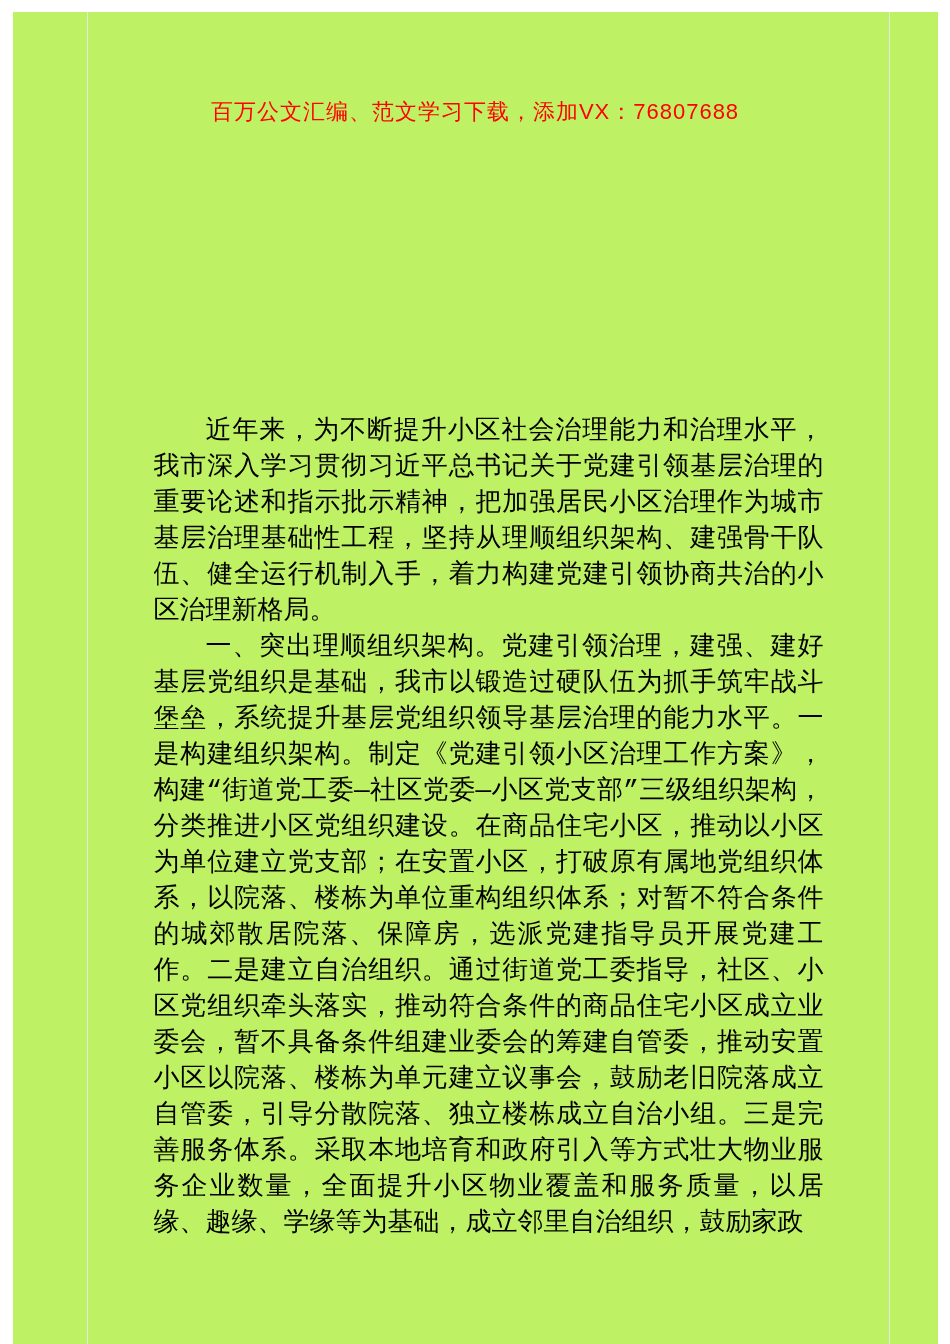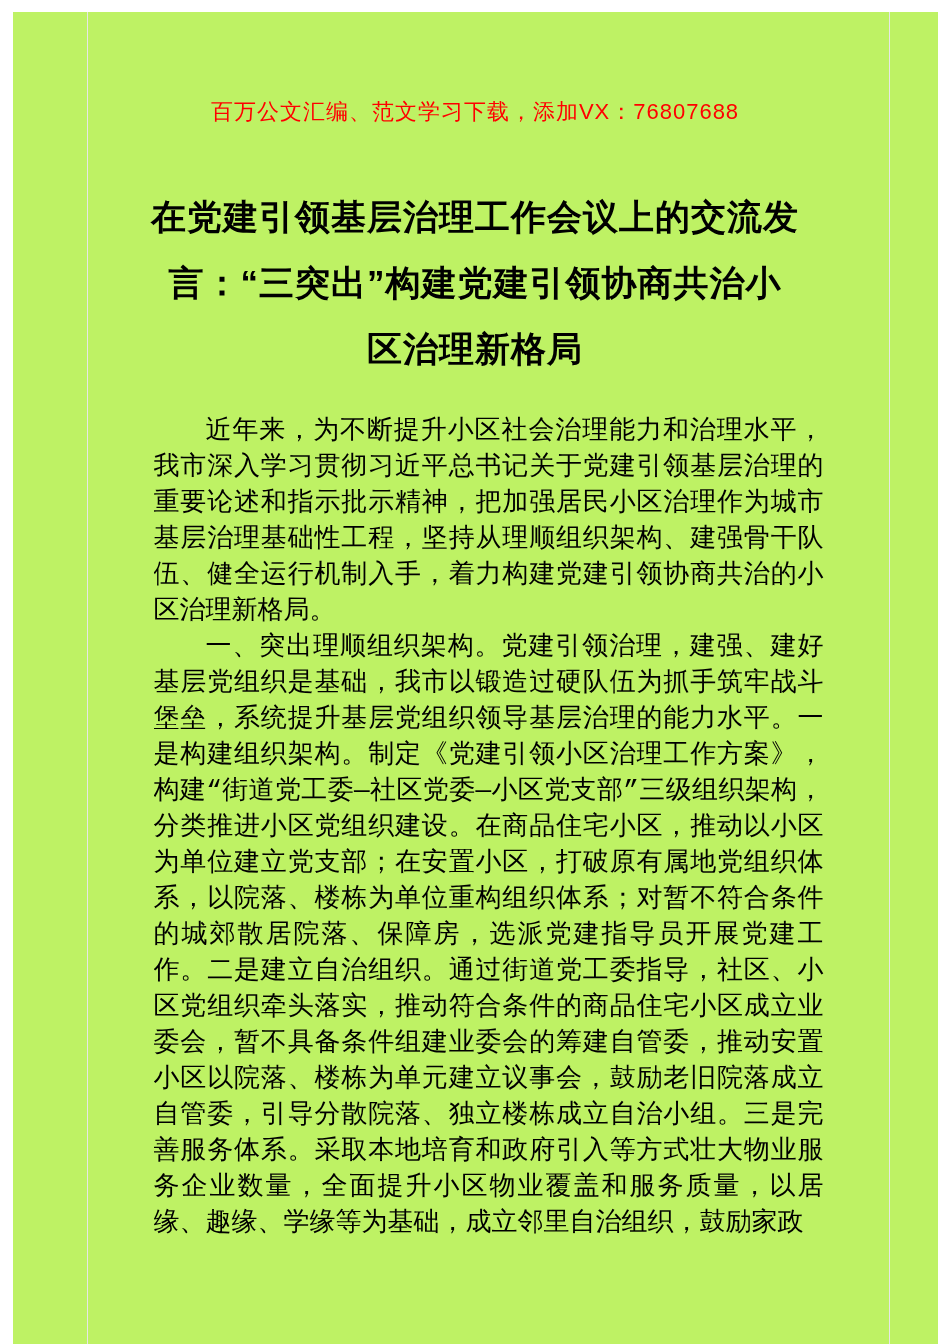--- a/index.html
+++ b/index.html
@@ -75,24 +75,19 @@
 </head>
 <body>
 
 <div class="page">
 
   <div class="page-edge left" style="background: rgb(230, 230, 230);"></div>
   <div class="page-edge right" style="background: rgb(230, 230, 230);"></div>
 
   <div class="promo" style="color: rgb(255, 0, 0);">百万公文汇编、范文学习下载，添加VX：76807688</div>
 
-  <h1 class="title">
-    <span class="title-line">在党建引领基层治理工作会议上的交流发</span>
-    <span class="title-line">言：“三突出”构建党建引领协商共治小</span>
-    <span class="title-line">区治理新格局</span>
-  </h1>
 
   <div class="doc-body">
     <p>近年来，为不断提升小区社会治理能力和治理水平，我市深入学习贯彻习近平总书记关于党建引领基层治理的重要论述和指示批示精神，把加强居民小区治理作为城市基层治理基础性工程，坚持从理顺组织架构、建强骨干队伍、健全运行机制入手，着力构建党建引领协商共治的小区治理新格局。</p>
     <p>一、突出理顺组织架构。党建引领治理，建强、建好基层党组织是基础，我市以锻造过硬队伍为抓手筑牢战斗堡垒，系统提升基层党组织领导基层治理的能力水平。一是构建组织架构。制定《党建引领小区治理工作方案》，构建“街道党工委—社区党委—小区党支部”三级组织架构，分类推进小区党组织建设。在商品住宅小区，推动以小区为单位建立党支部；在安置小区，打破原有属地党组织体系，以院落、楼栋为单位重构组织体系；对暂不符合条件的城郊散居院落、保障房，选派党建指导员开展党建工作。二是建立自治组织。通过街道党工委指导，社区、小区党组织牵头落实，推动符合条件的商品住宅小区成立业委会，暂不具备条件组建业委会的筹建自管委，推动安置小区以院落、楼栋为单元建立议事会，鼓励老旧院落成立自管委，引导分散院落、独立楼栋成立自治小组。三是完善服务体系。采取本地培育和政府引入等方式壮大物业服务企业数量，全面提升小区物业覆盖和服务质量，以居缘、趣缘、学缘等为基础，成立邻里自治组织，鼓励家政</p>
   </div>
 
 </div>
 
 </body></html>

